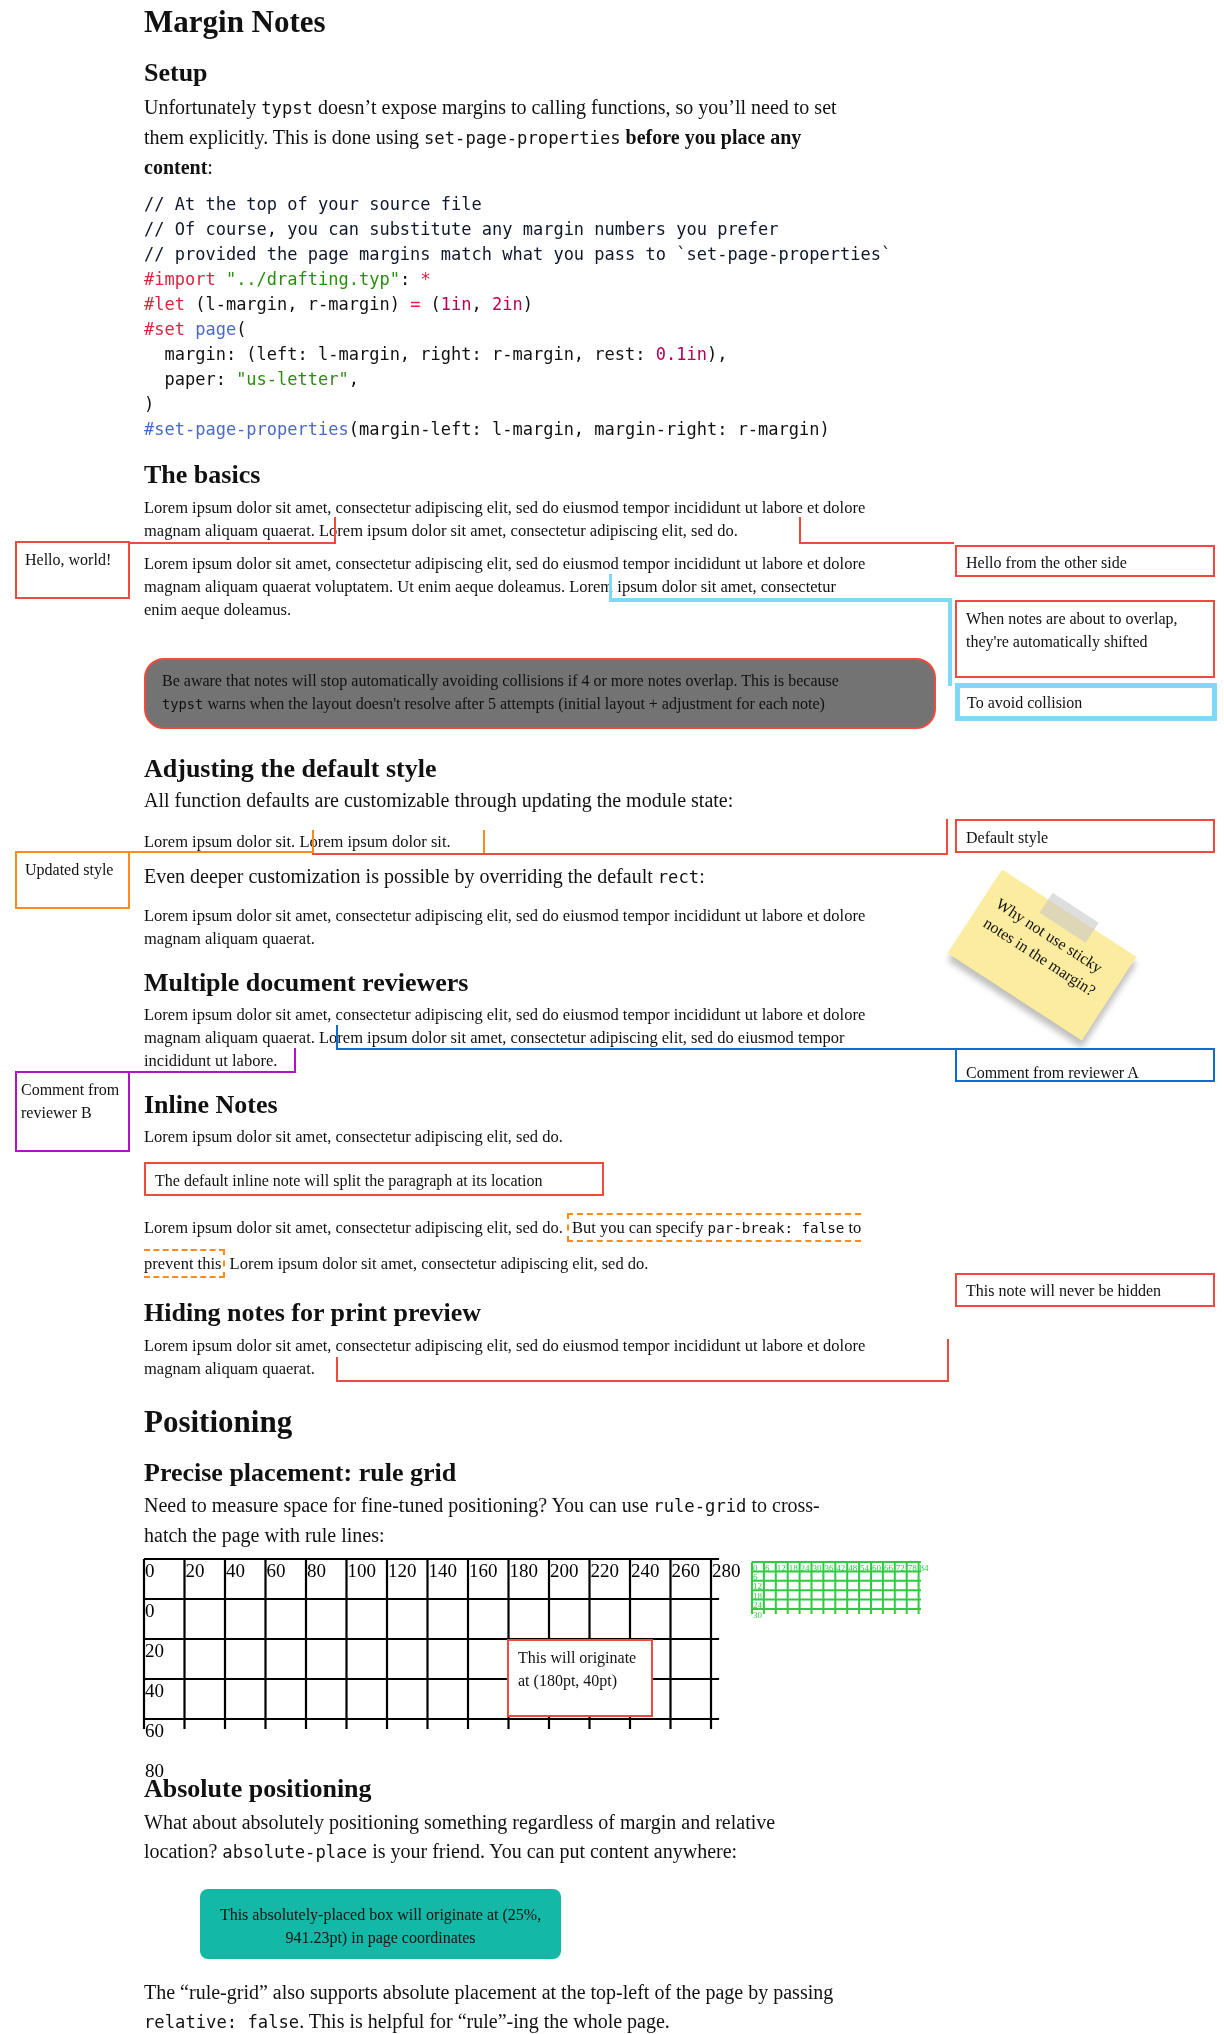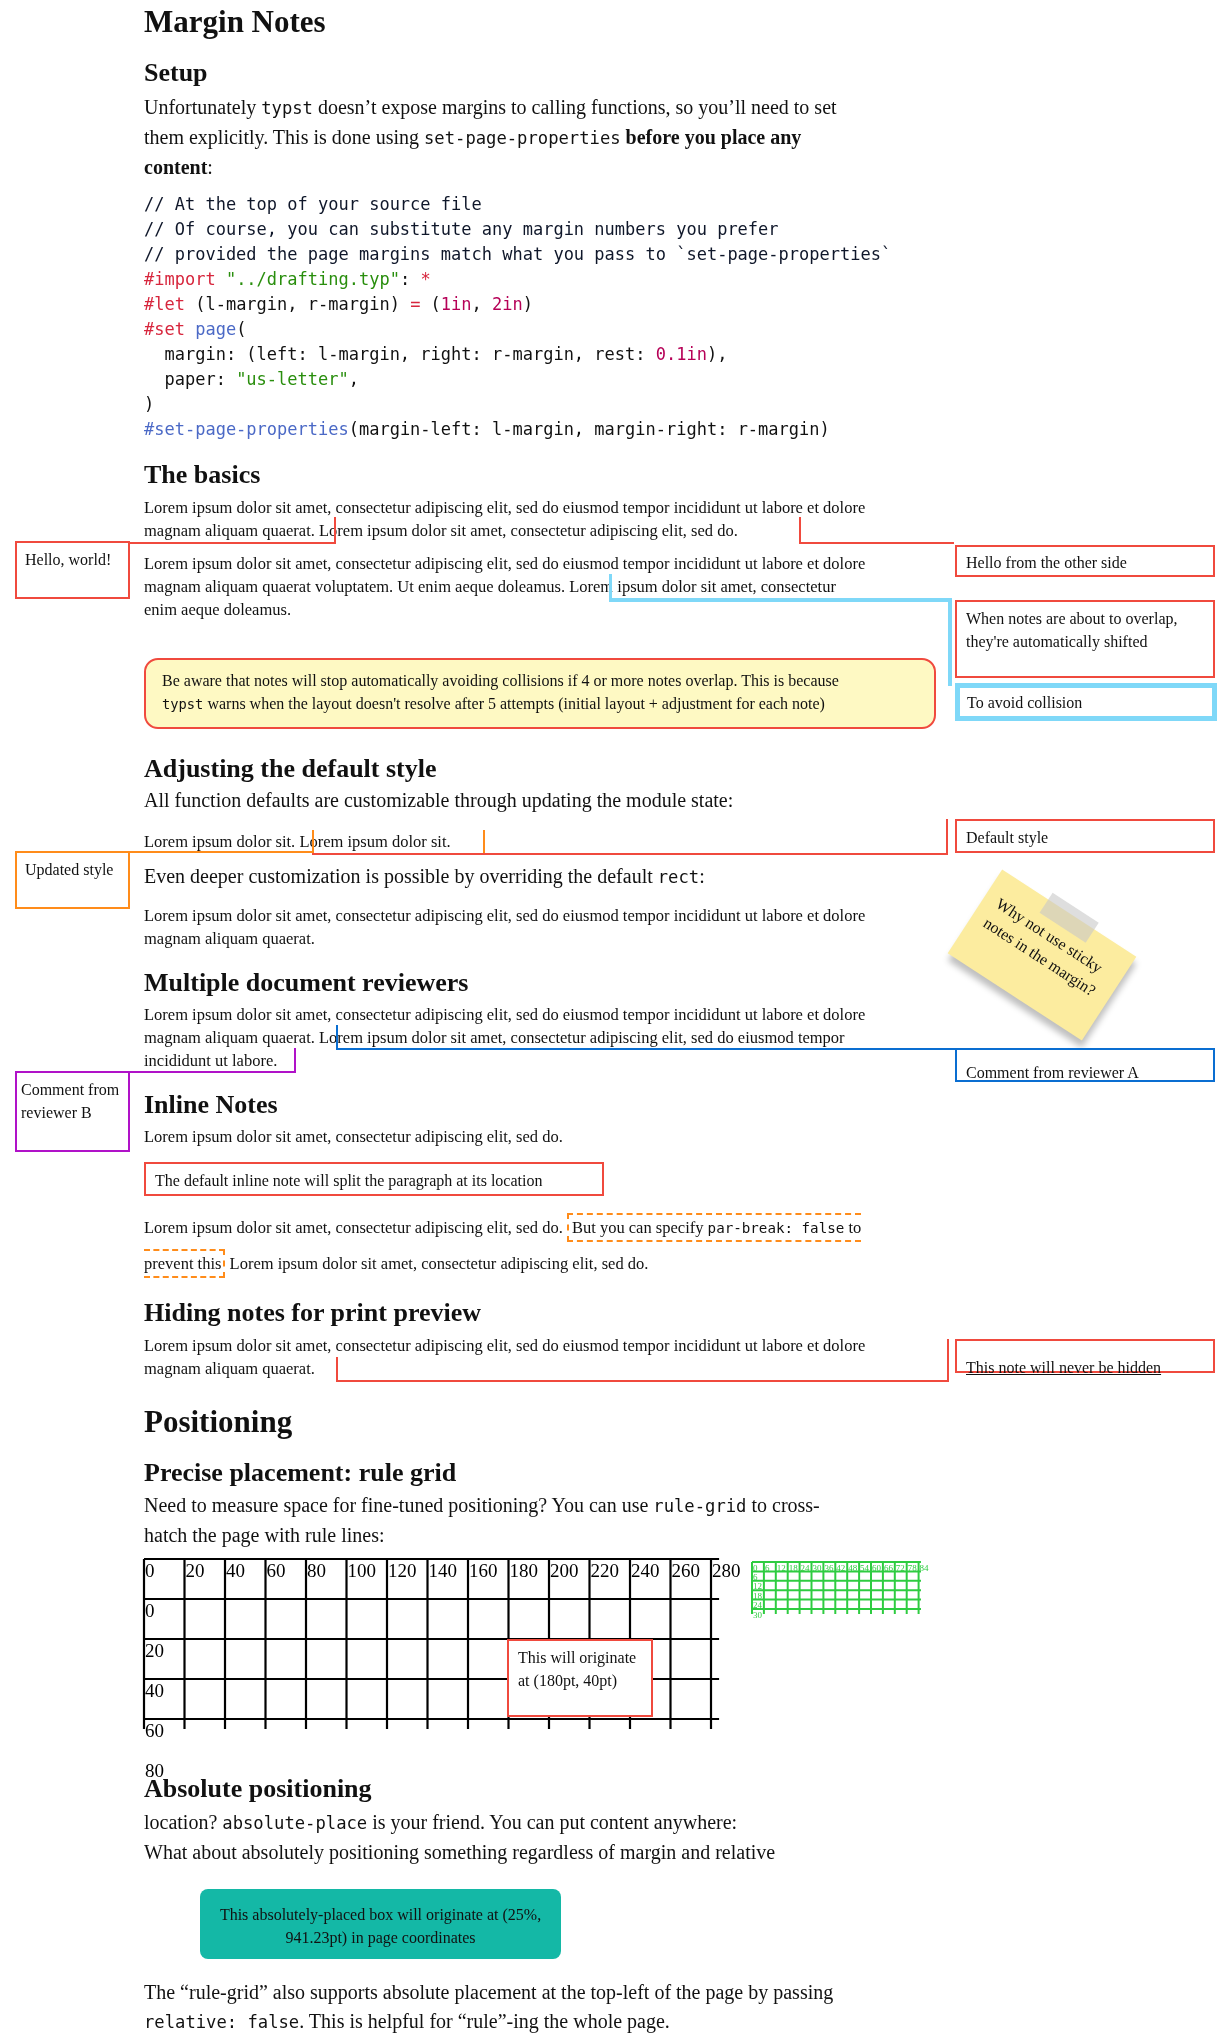--- a/index.html
+++ b/index.html
@@ -13,21 +13,21 @@
   .note { font-size: 16px; line-height: 23px; }
   .mono { font-family: "DejaVu Sans Mono", "Liberation Mono", monospace; font-size: 0.86em; }
   .code { font-family: "DejaVu Sans Mono", "Liberation Mono", monospace; font-size: 17px; line-height: 25px; white-space: pre; }
   .c-com { color: #0f172a; }
   .c-kw { color: #d7263d; }
   .c-str { color: #298e0d; }
   .c-num { color: #b60157; }
   .c-fn { color: #4b69c6; }
   .box { position: absolute; box-sizing: border-box; background: #fff; padding: 4px 8px; }
   .ln { position: absolute; }
-  .callout { background: #fef9c3; border: 2.5px solid #f04a3e; border-radius: 14px; box-sizing: border-box; padding: 9px 16px; }
+  .callout { background: #737373; border: 2.5px solid #f04a3e; border-radius: 20px; box-sizing: border-box; padding: 9px 16px; }
   .sticky { background: #fcec9f; box-shadow: 4px 6px 6px rgba(0,0,0,0.25); }
   .greenbox { background: #14b8a6; border-radius: 8px; text-align: center; box-sizing: border-box; padding: 14px 10px; }
   #grid-svg text { font-family: "Liberation Serif", "DejaVu Serif", serif; }
 </style>
 </head>
 <body>
 
 <div class="abs h1" style="left:144px; top:4px;">Margin Notes</div>
 <div class="abs h2" style="left:144px; top:58px;">Setup</div>
 <div class="abs big" style="left:144px; top:93px; width:800px;">
@@ -128,21 +128,21 @@
 </div>
 
 <div class="abs h2" style="left:144px; top:1298px;">Hiding notes for print preview</div>
 <div class="abs txt" style="left:144px; top:1334px; white-space:nowrap;">
   <div>Lorem ipsum dolor sit amet, consectetur adipiscing elit, sed do eiusmod tempor incididunt ut labore et dolore</div>
   <div>magnam aliquam quaerat.</div>
 </div>
 <div class="ln" style="left:336px; top:1357px; width:2px; height:25px; background:#f04a3e;"></div>
 <div class="ln" style="left:336px; top:1380px; width:613px; height:2px; background:#f04a3e;"></div>
 <div class="ln" style="left:947px; top:1339px; width:2px; height:43px; background:#f04a3e;"></div>
-<div class="box note" style="left:955px; top:1339px; width:260px; height:34px; border:2px solid #f04a3e; padding:15px 9px;text-decoration:underline;">This note will never be hidden</div>
+<div class="box note" style="left:955px; top:1273px; width:260px; height:34px; border:2px solid #f04a3e; padding:4px 9px;">This note will never be hidden</div>
 
 <div class="abs h1" style="left:144px; top:1404px;">Positioning</div>
 <div class="abs h2" style="left:144px; top:1458px;">Precise placement: rule grid</div>
 <div class="abs big" style="left:144px; top:1491px; white-space:nowrap;">
   <div><span>Need to measure space for fine-tuned positioning? You can use </span><span class="mono">rule-grid</span><span> to cross-</span></div>
   <div>hatch the page with rule lines:</div>
 </div>
 
 <svg id="grid-svg" class="abs" style="left:0; top:0;" width="1224" height="2034">
     <line x1="144" y1="1559" x2="719.1" y2="1559" stroke="#000000" stroke-width="2.2"></line>
@@ -225,20 +225,20 @@
     <text x="753" y="1589.35" font-size="9" fill="#2ecc40">12</text>
     <text x="753" y="1598.75" font-size="9" fill="#2ecc40">18</text>
     <text x="753" y="1608.1499999999999" font-size="9" fill="#2ecc40">24</text>
     <text x="753" y="1617.55" font-size="9" fill="#2ecc40">30</text>
   </svg>
 
 <div class="box note" style="left:507px; top:1639px; width:146px; height:78px; border:2px solid #f04a3e; padding:5px 9px; line-height:23px;">This will originate at (180pt, 40pt)</div>
 
 <div class="abs h2" style="left:144px; top:1774px;">Absolute positioning</div>
 <div class="abs big" style="left:144px; top:1808px; white-space:nowrap;">
+  <div>What about absolutely positioning something regardless of margin and relative</div>
   <div><span>location? </span><span class="mono">absolute-place</span><span> is your friend. You can put content anywhere:</span></div>
-  <div>What about absolutely positioning something regardless of margin and relative</div>
 </div>
 <div class="abs greenbox note" style="left:200px; top:1889px; width:361px; height:70px;">This absolutely-placed box will originate at (25%, 941.23pt) in page coordinates</div>
 <div class="abs big" style="left:144px; top:1978px; white-space:nowrap;">
   <div>The “rule-grid” also supports absolute placement at the top-left of the page by passing</div>
   <div><span class="mono">relative: false</span><span>. This is helpful for “rule”-ing the whole page.</span></div>
 </div>
 
 </body></html>

